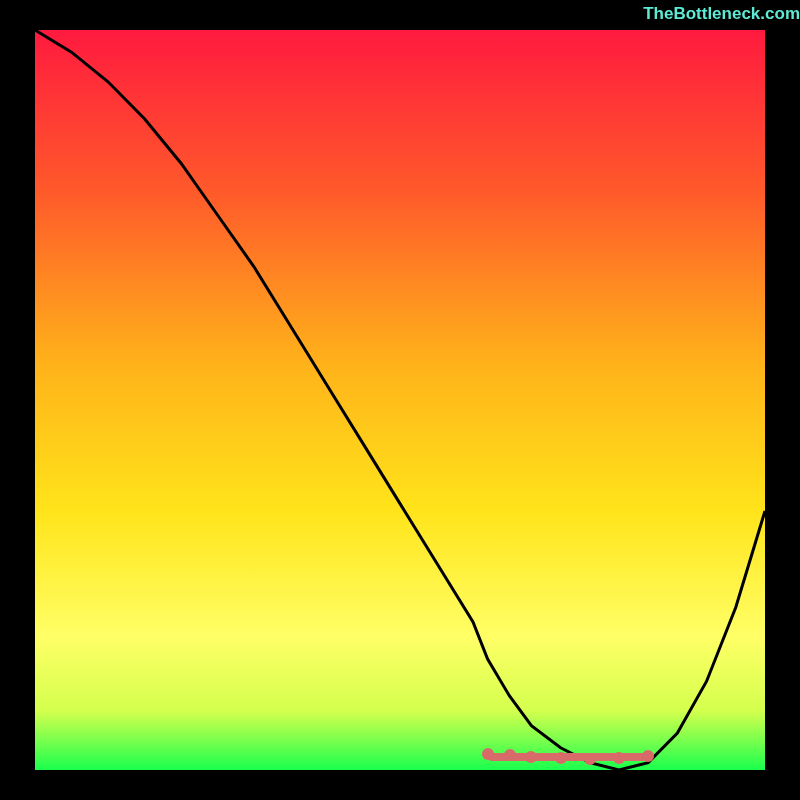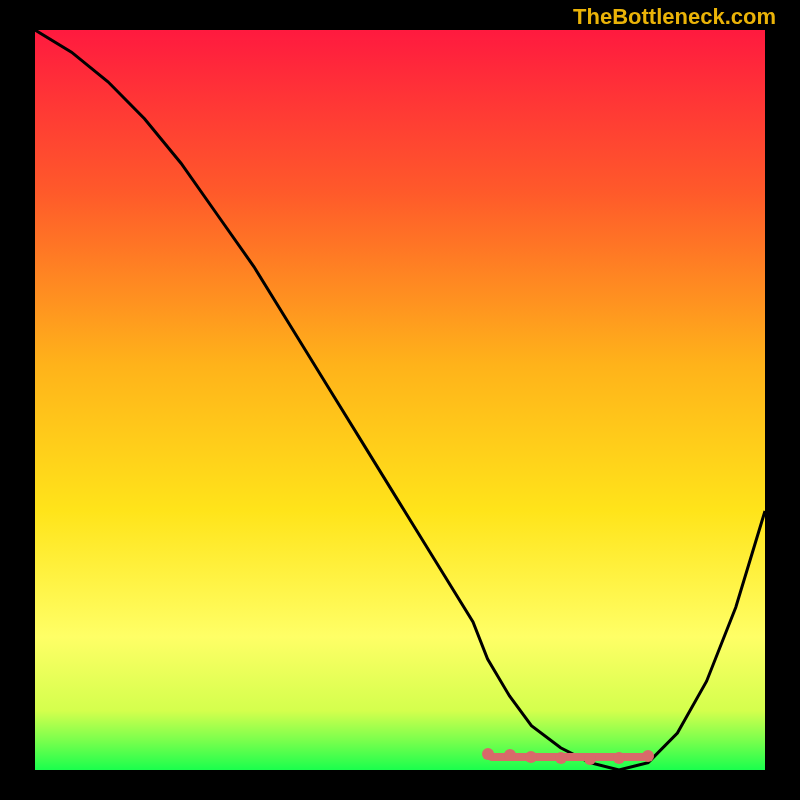--- a/index.html
+++ b/index.html
@@ -7,23 +7,23 @@
     width: 800px;
     height: 800px;
     background: #000;
     position: relative;
     font-family: Arial, sans-serif;
     overflow: hidden;
   }
   .watermark {
     position: absolute;
     top: 4px;
-    right: 24px;
-    color: #eab308;
-    font-size: 22px;
+    right: 0;
+    color: #5eead4;
+    font-size: 17px;
     font-weight: bold;
     z-index: 10;
   }
   .plot-area {
     position: absolute;
     left: 35px;
     top: 30px;
     width: 730px;
     height: 740px;
   }

